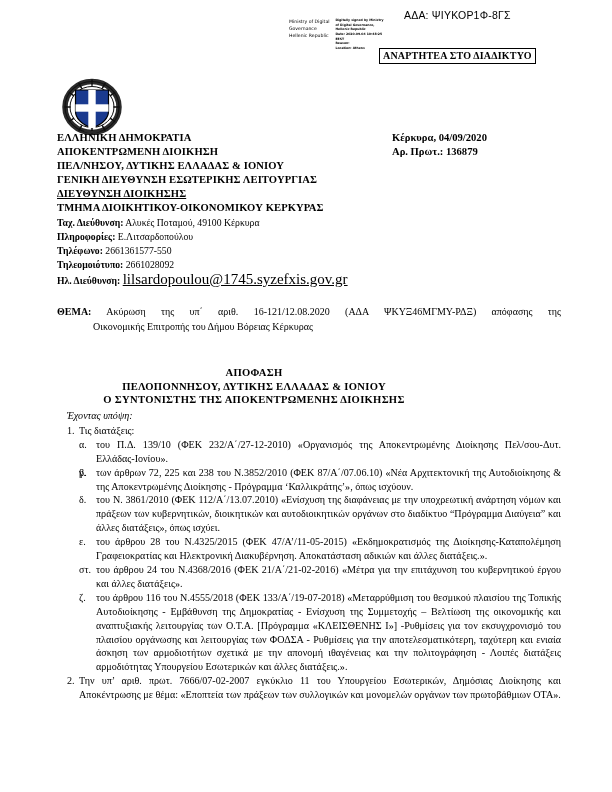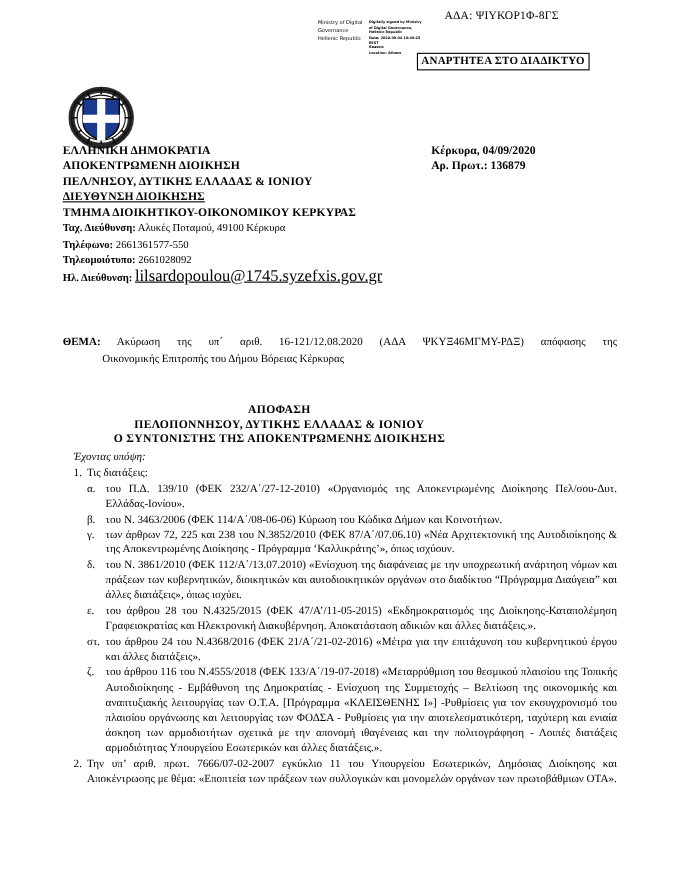--- a/index.html
+++ b/index.html
@@ -14,21 +14,21 @@
     font-family: "Liberation Serif", "DejaVu Serif", serif;
     color: #000000;
     overflow: hidden;
   }
 
   
   .ada-line {
     position: absolute;
     left: 404px;
     top: 9px;
-    font-family: Liberation Serif, serif;
+    font-family: Liberation Sans, sans-serif;
     font-size: 10.5px;
     letter-spacing: .2px;
     white-space: nowrap;
   }
 
   .sig-stamp {
     position: absolute;
     left: 289px;
     top: 18px;
     display: flex;
@@ -242,26 +242,31 @@
     <rect x="13.5" y="26.3" width="33" height="7.4" fill="#ffffff"></rect>
 
     <path d="M22 51 Q30 55 38 51 L38 53.5 Q30 57.5 22 53.5 Z" fill="#2b2b2b"></path>
   </svg>
 </div>
 
 <div class="hdr-left">
   <div class="org">ΕΛΛΗΝΙΚΗ ΔΗΜΟΚΡΑΤΙΑ</div>
   <div class="org">ΑΠΟΚΕΝΤΡΩΜΕΝΗ ΔΙΟΙΚΗΣΗ</div>
   <div class="org">ΠΕΛ/ΝΗΣΟΥ, ΔΥΤΙΚΗΣ ΕΛΛΑΔΑΣ &amp; ΙΟΝΙΟΥ</div>
+  <div class="org">ΓΕΝΙΚΗ ΔΙΕΥΘΥΝΣΗ ΕΣΩΤΕΡΙΚΗΣ ΛΕΙΤΟΥΡΓΙΑΣ</div>
   <div class="org underline">ΔΙΕΥΘΥΝΣΗ ΔΙΟΙΚΗΣΗΣ</div>
   <div class="org">ΤΜΗΜΑ ΔΙΟΙΚΗΤΙΚΟΥ-ΟΙΚΟΝΟΜΙΚΟΥ ΚΕΡΚΥΡΑΣ</div>
 
   <div class="kv">
     <b>Ταχ. Διεύθυνση:</b>
     <span class="val">Αλυκές Ποταμού, 49100 Κέρκυρα</span>
+  </div>
+  <div class="kv">
+    <b>Πληροφορίες:</b>
+    <span class="val">Ε.Λιτσαρδοπούλου</span>
   </div>
   <div class="kv">
     <b>Τηλέφωνο:</b>
     <span class="val">2661361577-550</span>
   </div>
   <div class="kv">
     <b>Τηλεομοιότυπο:</b>
     <span class="val">2661028092</span>
   </div>
   <div class="kv">
@@ -295,21 +300,20 @@
   <ol class="lvl1">
     <li>
       <span class="liltext">Τις διατάξεις:</span>
       <ul class="lvl2">
         <li>
           <span class="mk">α.</span>
           <span>του Π.Δ. 139/10 (ΦΕΚ 232/Α΄/27-12-2010) «Οργανισμός της Αποκεντρωμένης Διοίκησης Πελ/σου-Δυτ. Ελλάδας-Ιονίου».</span>
         </li>
         <li>
           <span class="mk">β.</span>
-          <span>του Ν. 3463/2006 (ΦΕΚ 114/Α΄/08-06-06) Κύρωση του Κώδικα Δήμων και Κοινοτήτων.</span>
         </li>
         <li>
           <span class="mk">γ.</span>
           <span>των άρθρων 72, 225 και 238 του Ν.3852/2010 (ΦΕΚ 87/Α΄/07.06.10) «Νέα Αρχιτεκτονική της Αυτοδιοίκησης &amp; της Αποκεντρωμένης Διοίκησης - Πρόγραμμα ‘Καλλικράτης’», όπως ισχύουν.</span>
         </li>
         <li>
           <span class="mk">δ.</span>
           <span>του Ν. 3861/2010 (ΦΕΚ 112/Α΄/13.07.2010) «Ενίσχυση της διαφάνειας με την υποχρεωτική ανάρτηση νόμων και πράξεων των κυβερνητικών, διοικητικών και αυτοδιοικητικών οργάνων στο διαδίκτυο “Πρόγραμμα Διαύγεια” και άλλες διατάξεις», όπως ισχύει.</span>
         </li>
         <li>

